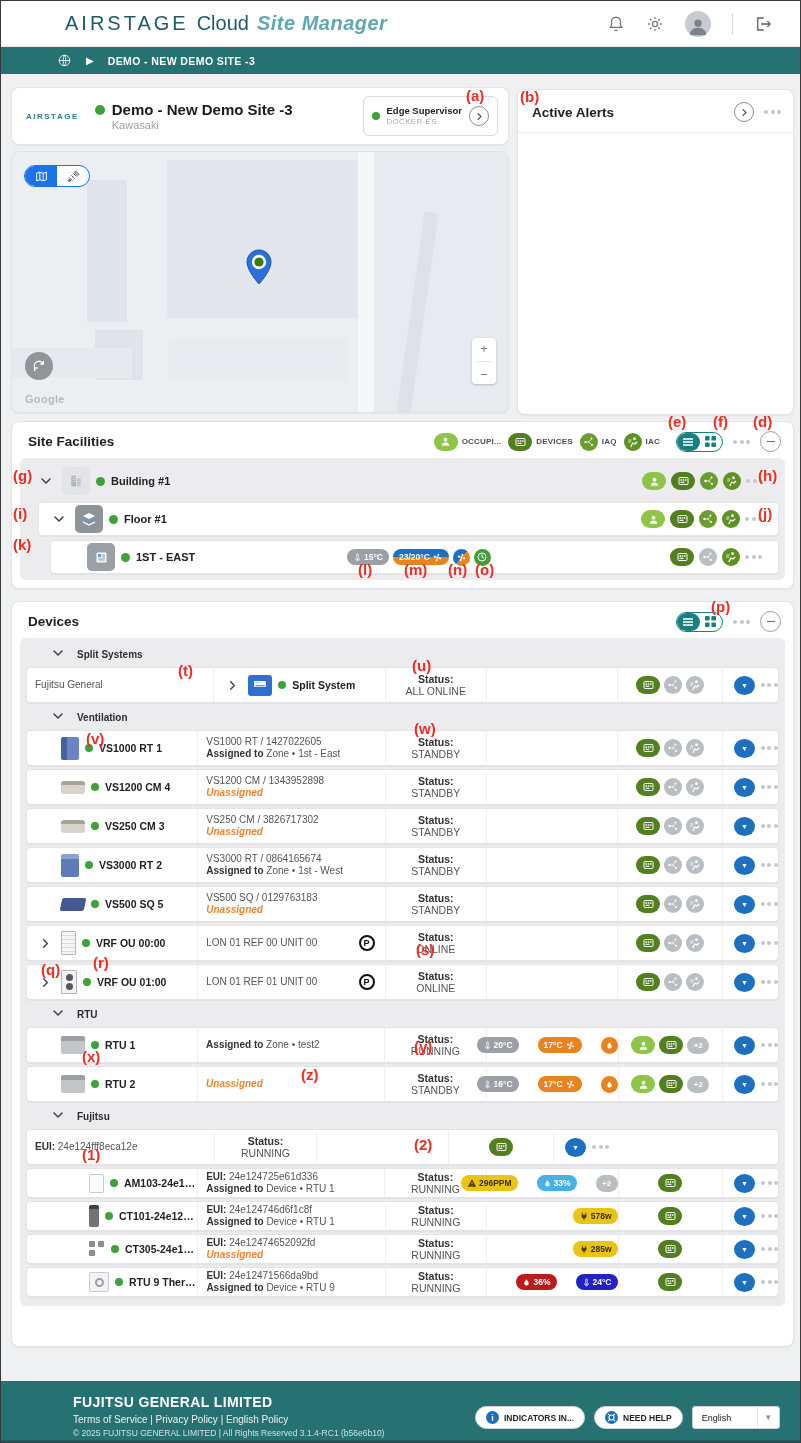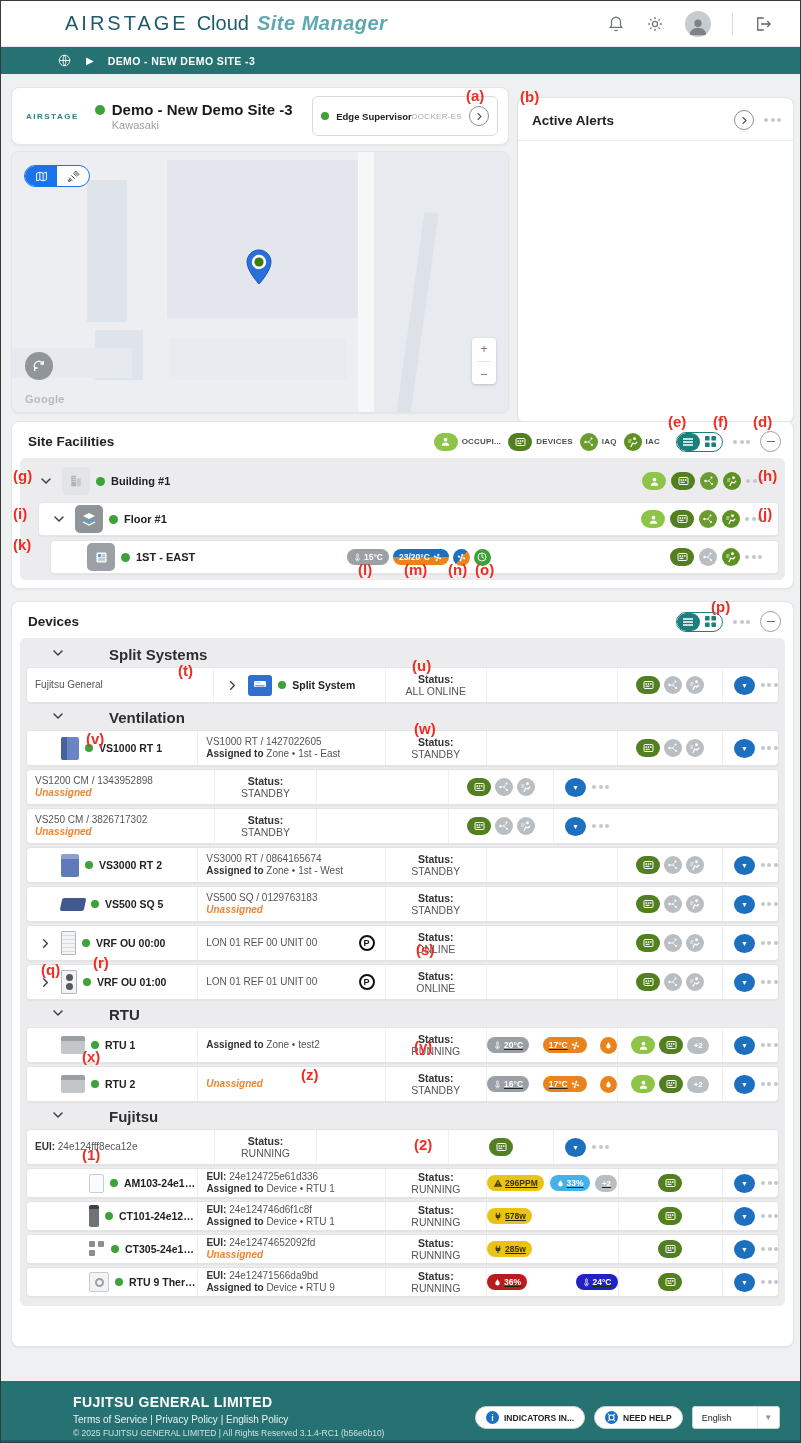--- a/index.html
+++ b/index.html
@@ -33,27 +33,27 @@
   
   .site-card{left:10px;top:86px;width:498px;height:58px;display:flex;align-items:center;padding:0 10px 0 14px;}
   .site-logo{font-size:8px;font-weight:700;letter-spacing:1.5px;color:#2a7e8c;margin-right:16px;}
   .dot{border-radius:50%;display:inline-block;flex:0 0 auto;}
   .site-title-wrap{display:flex;flex-direction:column;}
   .site-title-row{display:flex;align-items:center;gap:7px;}
   .site-title{font-size:15px;font-weight:700;color:#1b1b1b;}
   .site-city{font-size:11px;color:#9aa0a4;margin:1px 0 0 17px;}
   .edge-box{margin-left:auto;display:flex;align-items:center;gap:7px;border:1px solid #d8dbde;border-radius:6px;
             padding:5px 8px;height:40px;cursor:pointer;}
-  .edge-text{display:flex;line-height:11px;}
+  .edge-text{display:flex;flex-direction:column;line-height:11px;}
   .edge-title{font-size:9.5px;font-weight:700;color:#222;}
   .edge-sub{font-size:8px;color:#a8adb1;letter-spacing:.3px;}
   .circle-chev{width:20px;height:20px;border-radius:50%;border:1.5px solid #8a9094;display:flex;align-items:center;justify-content:center;flex:0 0 auto;cursor:pointer;background:#fff;}
 
   
-  .alerts-card{left:516px;top:96px;width:277px;height:326px;}
+  .alerts-card{left:516px;top:88px;width:277px;height:326px;}
   .alerts-head{display:flex;align-items:center;padding:12px 12px 10px 14px;border-bottom:1px solid #ececee;}
   .alerts-title{font-size:13.5px;font-weight:700;}
   .alerts-actions{margin-left:auto;display:flex;align-items:center;gap:10px;}
 
   
   .map-card{left:10px;top:150px;width:498px;height:262px;overflow:hidden;background:#eceef1;}
   .map-block{position:absolute;}
   .map-toggle{position:absolute;left:12px;top:13px;height:22px;border-radius:11px;background:#fff;
               border:1.5px solid #1a73e8;display:flex;overflow:hidden;cursor:pointer;}
   .map-toggle .seg{width:32px;height:100%;display:flex;align-items:center;justify-content:center;}
@@ -92,39 +92,39 @@
   .fac-row.white{background:#fff;border:1px solid #e4e5e7;box-shadow:0 1px 1px rgba(0,0,0,.04);}
   .fac-row.lvl1{margin-left:12px;}
   .fac-row.lvl2{margin-left:24px;}
   .fac-name{font-size:11px;font-weight:700;color:#222;}
   .fac-right{margin-left:auto;display:flex;align-items:center;gap:5px;}
   .fac-badges{position:absolute;left:296px;display:flex;align-items:center;gap:4px;}
 
   .dev-card{left:10px;top:600px;width:783px;height:746px;}
   .group-header{display:flex;align-items:center;gap:13px;padding:0 0 0 26px;height:20px;margin:4px 0 3px;}
   .group-header:first-child{margin-top:0;}
-  .group-label{font-size:15px;font-weight:700;color:#2c2e30;margin-left:32px;}
+  .group-label{font-size:10px;font-weight:700;color:#2c2e30;}
   .dev-row{display:flex;align-items:stretch;background:#fff;border:1px solid #e3e4e6;border-radius:4px;
            margin-bottom:3px;height:36px;box-shadow:0 1px 1px rgba(0,0,0,.04);}
   .dev-row.short{height:30px;}
   .cell{border-right:1px solid #efeff1;display:flex;align-items:center;}
   .c-name{width:172px;padding-left:8px;gap:6px;overflow:hidden;}
   .c-name .chevslot{width:20px;display:flex;align-items:center;justify-content:center;flex:0 0 auto;}
   .c-name.child{padding-left:36px;}
   .dev-name{font-size:10.5px;font-weight:700;color:#222;white-space:nowrap;overflow:hidden;text-overflow:ellipsis;}
   .c-info{width:188px;flex-direction:column;align-items:flex-start;justify-content:center;padding:0 8px;line-height:12.5px;position:relative;}
   .info-line{font-size:10px;color:#555;white-space:nowrap;overflow:hidden;max-width:160px;}
   .info-line .b{font-weight:700;color:#333;}
   .info-line.unassigned{color:#ee8430;font-weight:700;font-style:italic;}
   .p-badge{position:absolute;right:10px;top:50%;transform:translateY(-50%);width:16px;height:16px;border-radius:50%;
            border:2px solid #111;color:#111;font-size:9px;font-weight:700;display:flex;align-items:center;justify-content:center;}
   .c-status{width:102px;flex-direction:column;justify-content:center;line-height:12px;}
   .status-label{font-size:10.5px;font-weight:700;color:#333;}
   .status-value{font-size:10.5px;color:#555;}
-  .c-badges{width:132px;justify-content:space-between;gap:1px;text-decoration:underline;}
+  .c-badges{width:132px;justify-content:flex-end;gap:19px;}
   .c-icons{width:105px;justify-content:center;gap:4px;}
   .c-arrow{flex:1;border-right:none;gap:6px;padding-left:11px;}
 
   
   .stadium{width:24px;height:18px;border-radius:9px;display:flex;align-items:center;justify-content:center;flex:0 0 auto;cursor:pointer;}
   .circ{width:18px;height:18px;border-radius:50%;display:flex;align-items:center;justify-content:center;flex:0 0 auto;cursor:pointer;}
   .plus-pill{width:22px;height:17px;border-radius:9px;display:flex;align-items:center;justify-content:center;
              color:#fff;font-size:8px;font-weight:700;flex:0 0 auto;}
   .blue-arrow{width:21px;height:19px;border-radius:50%;display:flex;align-items:center;justify-content:center;
               color:#fff;font-size:7px;cursor:pointer;flex:0 0 auto;}
@@ -738,20 +738,26 @@
           <div class="cell c-arrow">
             <span class="blue-arrow" style="background: rgb(29, 111, 192);">▼</span>
             <span class="dots3">
               <i></i>
               <i></i>
               <i></i>
             </span>
           </div>
         </div>
         <div class="dev-row">
+          <div class="cell c-name">
+            <span class="chevslot"></span>
+            <span class="dicon di-vscm"></span>
+            <span class="dot green-dot" style="width: 8px; height: 8px; background: rgb(61, 163, 57);"></span>
+            <span class="dev-name">VS1200 CM 4</span>
+          </div>
           <div class="cell c-info">
             <div class="info-line">VS1200 CM / 1343952898</div>
             <div class="info-line unassigned">Unassigned</div>
           </div>
           <div class="cell c-status">
             <div class="status-label">Status:</div>
             <div class="status-value">STANDBY</div>
           </div>
           <div class="cell c-badges"></div>
           <div class="cell c-icons">
@@ -784,20 +790,26 @@
           <div class="cell c-arrow">
             <span class="blue-arrow" style="background: rgb(29, 111, 192);">▼</span>
             <span class="dots3">
               <i></i>
               <i></i>
               <i></i>
             </span>
           </div>
         </div>
         <div class="dev-row">
+          <div class="cell c-name">
+            <span class="chevslot"></span>
+            <span class="dicon di-vscm"></span>
+            <span class="dot green-dot" style="width: 8px; height: 8px; background: rgb(61, 163, 57);"></span>
+            <span class="dev-name">VS250 CM 3</span>
+          </div>
           <div class="cell c-info">
             <div class="info-line">VS250 CM / 3826717302</div>
             <div class="info-line unassigned">Unassigned</div>
           </div>
           <div class="cell c-status">
             <div class="status-label">Status:</div>
             <div class="status-value">STANDBY</div>
           </div>
           <div class="cell c-badges"></div>
           <div class="cell c-icons">

